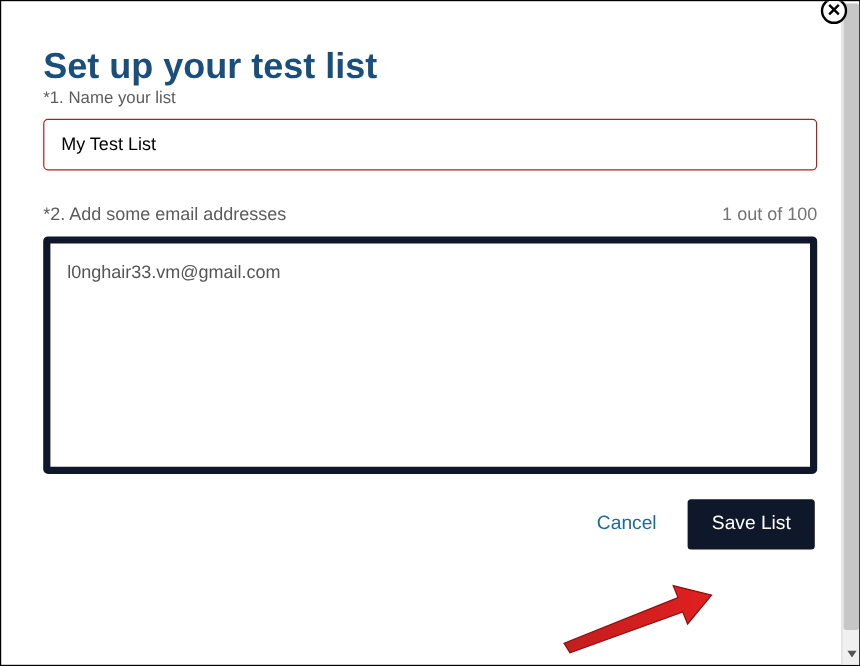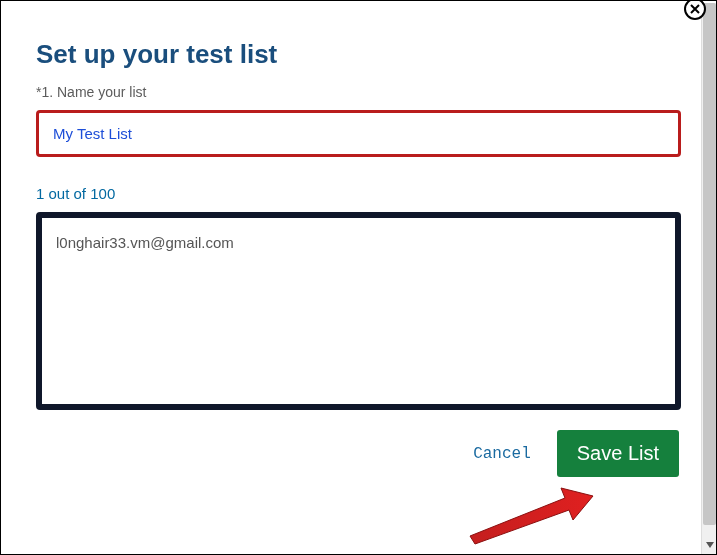--- a/index.html
+++ b/index.html
@@ -12,85 +12,84 @@
       border: 1px solid #000;
       overflow: hidden;
     }
     .content {
       padding: 38px 35px 20px 35px;
       height: 100%;
       overflow-y: auto;
     }
     .title {
       color: #1a4e7d;
-      font-size: 26px;
+      font-size: 30px;
       font-weight: 700;
-      margin-bottom: 14px;
     }
     .subtitle {
       color: #606060;
       font-size: 15.5px;
       margin-bottom: 34px;
     }
     .field-label {
       color: #5c5c5c;
       font-size: 14px;
       margin-bottom: 10px;
       display: flex;
       justify-content: space-between;
       align-items: baseline;
     }
     .text-input {
       width: 100%;
-      border: 3px solid #b91c1c;
+      border: 1px solid #b91c1c;
       border-radius: 4px;
       padding: 12px 14px;
       font-size: 15px;
-      color: #1d4ed8;
+      color: #000000;
       margin-bottom: 28px;
       font-family: inherit;
     }
     .textarea {
       width: 100%;
       border: 6px solid #0f172a;
       border-radius: 4px;
       padding: 16px 14px;
       font-size: 15px;
       color: #555;
       height: 198px;
       resize: none;
       font-family: inherit;
       margin-bottom: 16px;
     }
     .counter {
-      color: #0369a1;
+      color: #737373;
       font-size: 15px;
     }
     .actions {
       display: flex;
       justify-content: flex-end;
       align-items: center;
       gap: 26px;
       padding-right: 2px;
     }
     .cancel-link {
       color: #1a6aa0;
       font-size: 16px;
       cursor: pointer;
       background: none;
       border: none;
-      font-family: Liberation Mono, monospace;
+      font-family: Liberation Sans, sans-serif;
     }
     .save-btn {
-      background: #15803d;
+      background: #0f172a;
       color: #fff;
       border: none;
       border-radius: 3px;
       padding: 12px 20px;
-      font-size: 20px;
+      font-size: 16px;
       cursor: pointer;
       font-family: inherit;
     }
     .close-btn {
       position: absolute;
       top: -3px;
       right: 10px;
       width: 22px;
       height: 22px;
       border: 2px solid #000;
@@ -169,20 +168,21 @@
   </div>
 </div>
 
 <div class="content">
   <h1 class="title">Set up your test list</h1>
 
   <div class="field-label">*1. Name your list</div>
   <input type="text" class="text-input" value="My Test List" style="">
 
   <div class="label-row">
+    <span class="label-text">*2. Add some email addresses</span>
     <span class="counter">1 out of 100</span>
   </div>
   <textarea class="textarea" style="">l0nghair33.vm@gmail.com</textarea>
 
   <div class="actions">
     <button class="cancel-link">Cancel</button>
     <button class="save-btn">Save List</button>
   </div>
 </div>
 

